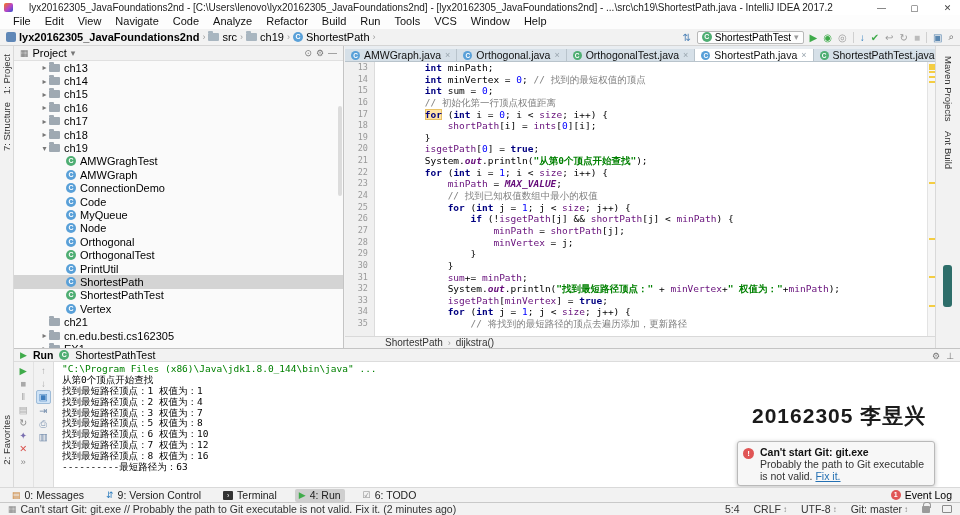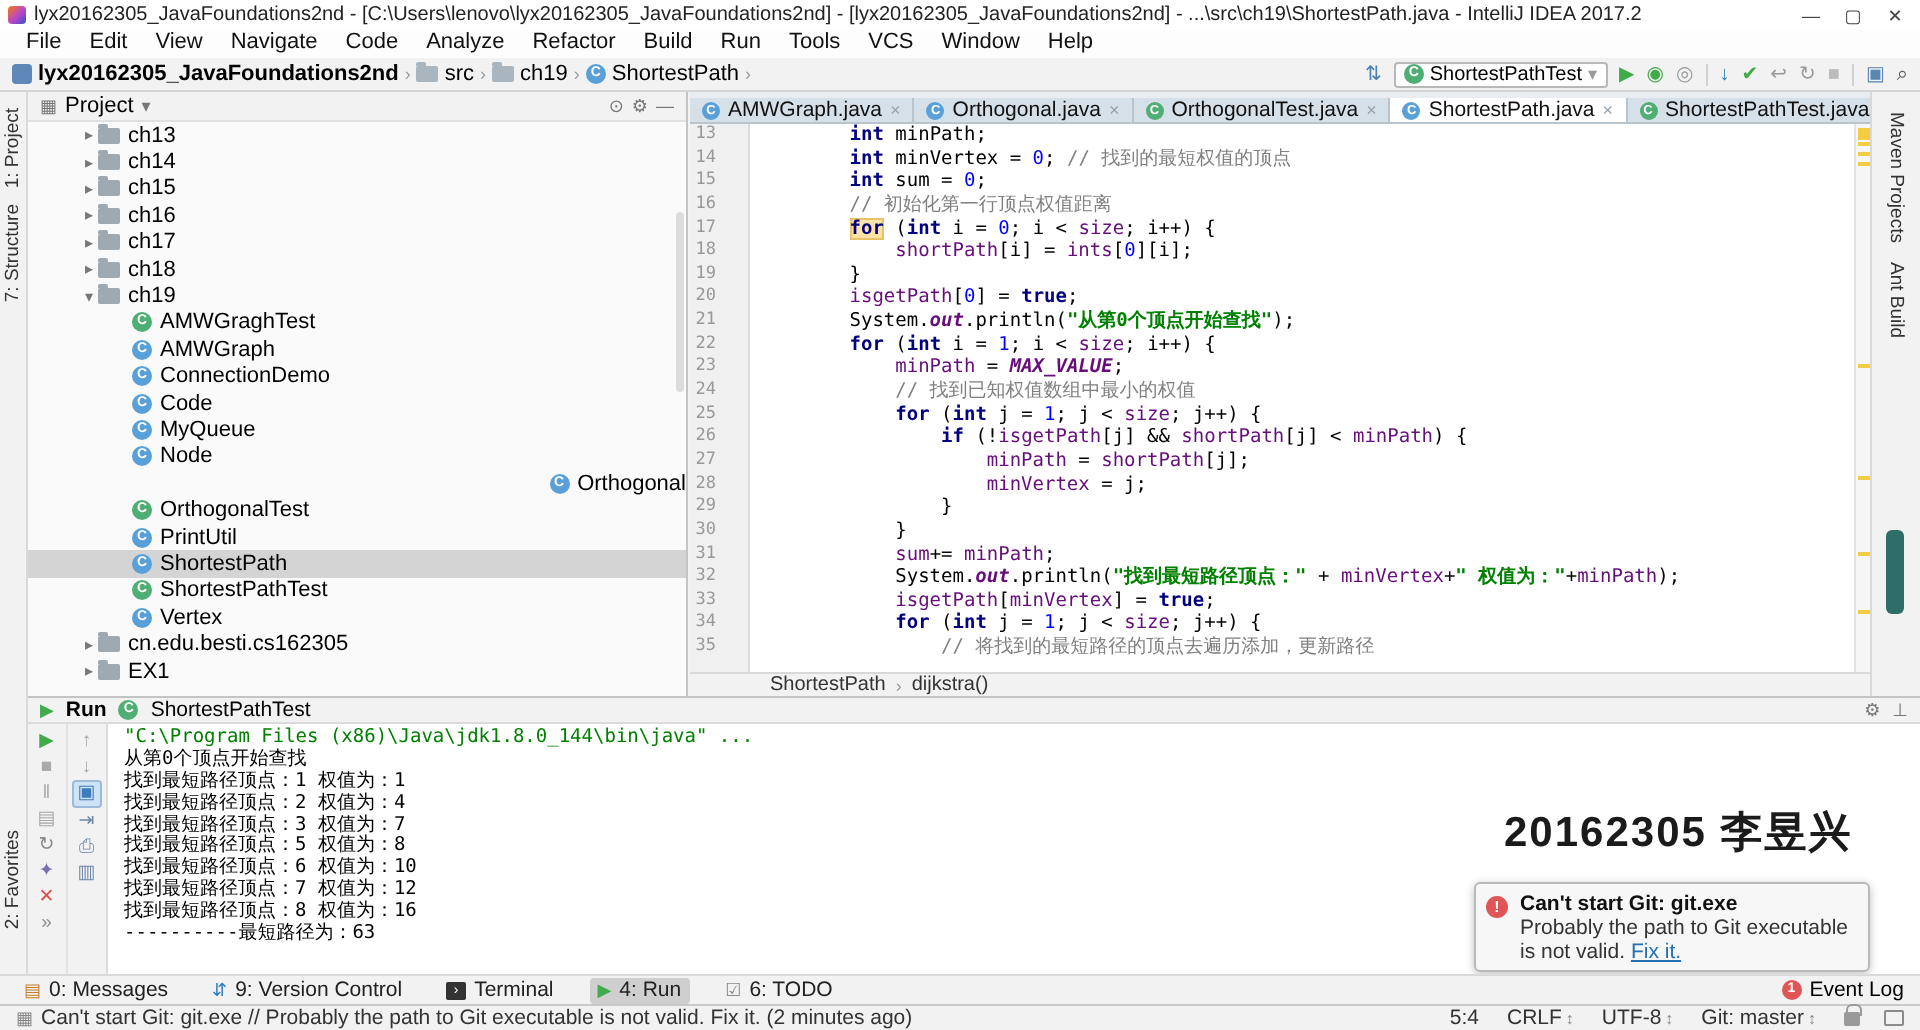--- a/index.html
+++ b/index.html
@@ -3,21 +3,21 @@
 <meta charset="utf-8">
 <style>
   * { box-sizing: border-box; margin: 0; padding: 0; }
   html,body { width:960px; height:515px; }
   body {
     font-family:"Liberation Sans",sans-serif; font-size:11px; color:#000;
     background:#f2f2f2; position:relative; overflow:hidden;
   }
   
   #titlebar { position:absolute; top:0; left:0; right:0; height:15px; background:#ffffff;
-    display:flex; align-items:center; gap:4px; padding:0 4px; font-size:10px; }
+    display:flex; align-items:center; gap:16px; padding:0 4px; font-size:10px; }
   #app-icon { width:9px; height:9px; border-radius:2px; flex:0 0 auto;
     background:linear-gradient(135deg,#f97a12,#b845c9 55%,#2e55c9); }
   #title-text { white-space:nowrap; overflow:hidden; text-overflow:ellipsis; flex:1; color:#222; }
   .winbtn { width:17px; text-align:center; color:#444; font-size:9px; flex:0 0 auto; }
   
   #menubar { position:absolute; top:15px; left:0; right:0; height:14px; background:#fdfdfd;
     display:flex; padding-left:6px; }
   .menu-item { padding:0 7px; color:#111; }
   
   #toolbar { position:absolute; top:29px; left:0; right:0; height:17px; background:#f2f2f2;
@@ -60,21 +60,21 @@
   
   #editor { position:absolute; left:345px; top:46px; width:590px; height:302px; background:#fff; }
   #tabbar { height:16px; background:#e9edf1; border-bottom:1px solid #b9c4cc; display:flex; align-items:flex-end; }
   .etab { display:flex; align-items:center; gap:4px; padding:0 6px; font-size:10.5px; background:#d6e0e8;
     border-right:1px solid #b9c4cc; color:#111; }
   .etab.active { background:#ffffff; }
   .etab .close { color:#98a4ad; font-size:9px; }
   .etab .class-icon { width:9px; height:9px; line-height:9px; font-size:6.5px; }
   #code-wrap { position:absolute; top:16px; bottom:12px; left:0; right:8px; overflow:hidden; display:flex; }
   #gutter { width:30px; background:#f0f0f0; border-right:1px solid #dcdcdc; }
-  .lnum { display:block; height:11.65px; line-height:11.65px; text-align:right; padding-right:16px;
+  .lnum { display:block; height:11.65px; line-height:11.65px; text-align:right; padding-right:6px;
     color:#999; font-family:"DejaVu Sans Mono",monospace; font-size:8.5px; }
   #code { flex:1; font-family:"DejaVu Sans Mono",monospace; font-size:9.5px; padding-left:4px; }
   .code-line { height:11.65px; line-height:11.65px; white-space:pre; }
   .tok-kw  { color:#000080; font-weight:bold; }
   .tok-kwhl{ color:#000080; font-weight:bold; background:#ffe3a6; box-shadow:0 0 0 1px #e8c268 inset; }
   .tok-fld { color:#660e7a; }
   .tok-sfld{ color:#660e7a; font-style:italic; font-weight:bold; }
   .tok-num { color:#0000ff; }
   .tok-str { color:#008000; font-weight:bold; }
   .tok-cmt { color:#808080; }
@@ -272,21 +272,21 @@
         <span>Code</span>
       </div>
       <div class="tree-row" style="padding-left: 52px;">
         <span class="class-icon">C</span>
         <span>MyQueue</span>
       </div>
       <div class="tree-row" style="padding-left: 52px;">
         <span class="class-icon">C</span>
         <span>Node</span>
       </div>
-      <div class="tree-row" style="padding-left: 52px; justify-content: flex-end;">
+      <div class="tree-row" style="padding-left: 52px;">
         <span class="class-icon">C</span>
         <span>Orthogonal</span>
       </div>
       <div class="tree-row" style="padding-left: 52px;">
         <span class="class-icon test">C</span>
         <span>OrthogonalTest</span>
       </div>
       <div class="tree-row" style="padding-left: 52px;">
         <span class="class-icon">C</span>
         <span>PrintUtil</span>
@@ -295,20 +295,25 @@
         <span class="class-icon">C</span>
         <span>ShortestPath</span>
       </div>
       <div class="tree-row" style="padding-left: 52px;">
         <span class="class-icon test">C</span>
         <span>ShortestPathTest</span>
       </div>
       <div class="tree-row" style="padding-left: 52px;">
         <span class="class-icon">C</span>
         <span>Vertex</span>
+      </div>
+      <div class="tree-row" style="padding-left: 26px;">
+        <span class="chev"> </span>
+        <span class="folder-icon"></span>
+        <span>ch21</span>
       </div>
       <div class="tree-row" style="padding-left: 26px;">
         <span class="chev">▸</span>
         <span class="folder-icon"></span>
         <span>cn.edu.besti.cs162305</span>
       </div>
       <div class="tree-row" style="padding-left: 26px;">
         <span class="chev">▸</span>
         <span class="folder-icon"></span>
         <span>EX1</span>

